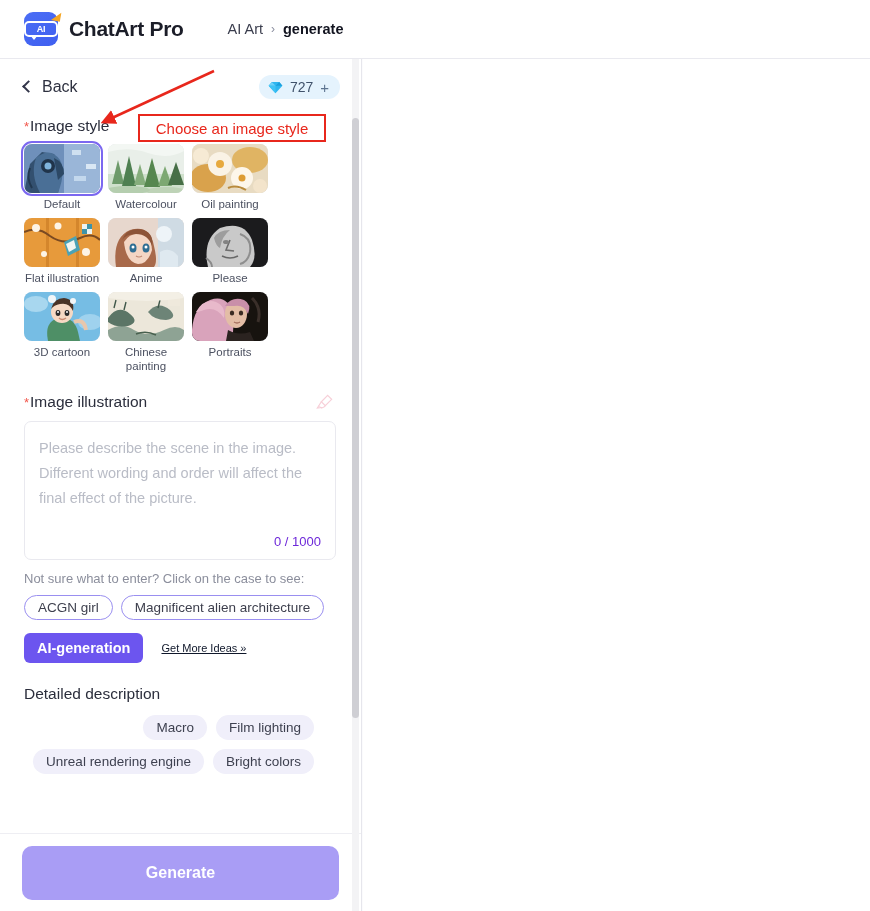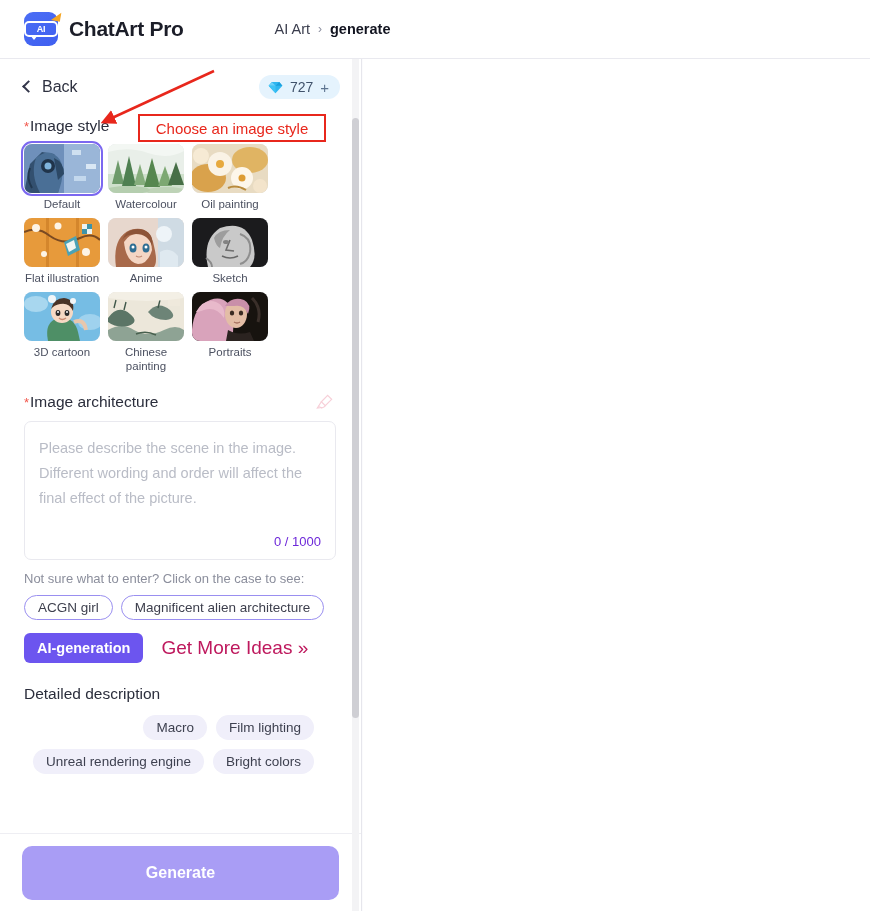--- a/index.html
+++ b/index.html
@@ -62,21 +62,21 @@
   .logo-text {
     margin-left: 11px;
     font-size: 21px; font-weight: bold; color: #1b1d28;
     letter-spacing: -0.3px;
   }
   .breadcrumb {
     margin-left: 44px;
     display: flex; align-items: center; gap: 8px;
     font-size: 14.5px;
   }
-  .bc-root { color: #3a3d4d; margin-left: 47px; }
+  .bc-root { color: #3a3d4d; }
   .bc-sep { color: #8c8fa0; font-size: 12px; }
   .bc-cur { color: #121420; font-weight: bold; }
 
   
   .left-panel {
     position: absolute; left: 0; top: 59px;
     width: 362px; height: 852px;
     background: #ffffff;
     border-right: 1px solid #e6e6ec;
     overflow: hidden;
@@ -200,22 +200,22 @@
   .ai-gen-btn {
     background: #6c55ef;
     color: #ffffff;
     border-radius: 6px;
     padding: 7px 13px;
     font-size: 14.5px; font-weight: bold;
     cursor: pointer; border: none;
     font-family: "Liberation Sans", sans-serif;
   }
   .more-ideas {
-    font-size: 19px; color: #be185d;
-    cursor: pointer;
+    font-size: 11px; color: #0f172a;
+    text-decoration: underline; cursor: pointer;
     white-space: nowrap;
   }
 
   .detail-title {
     padding: 22px 24px 0 24px;
     font-size: 15.5px; color: #2b2e3c;
   }
   .tag-row {
     display: flex; flex-wrap: wrap; gap: 9px;
     padding: 12px 24px 0 24px;
@@ -440,21 +440,21 @@
               <rect width="76" height="49" fill="#1b1b1d"></rect>
               <path d="M16 49 Q10 22 28 10 Q52 2 60 22 Q66 40 58 49 Z" fill="#c9c9c9"></path>
               <path d="M22 20 Q26 12 38 12 Q30 18 28 30 Q24 28 22 20Z" fill="#9d9d9d"></path>
               <path d="M38 22 L34 32 L42 33" stroke="#6e6e6e" stroke-width="1.6" fill="none"></path>
               <path d="M30 38 Q38 42 46 38" stroke="#676767" stroke-width="1.6" fill="none"></path>
               <ellipse cx="34" cy="24" rx="3" ry="2" fill="#838383"></ellipse>
               <path d="M48 16 Q60 20 58 34 Q56 44 48 46" stroke="#8e8e8e" stroke-width="2" fill="none"></path>
               <path d="M14 40 Q20 44 20 49" stroke="#8a8a8a" stroke-width="2" fill="none"></path>
             </svg>
           </div>
-          <div class="style-name">Sketch</div>
+          <div class="style-name">Please</div>
         </div>
 
         <div class="style-item">
           <div class="thumb">
             <svg viewBox="0 0 76 49" preserveAspectRatio="none">
               <rect width="76" height="49" fill="#76bde4"></rect>
               <ellipse cx="12" cy="12" rx="12" ry="8" fill="#a8d7ef"></ellipse>
               <ellipse cx="66" cy="30" rx="12" ry="8" fill="#9fd2ee"></ellipse>
               <path d="M24 49 Q20 30 34 26 Q50 24 54 40 L56 49 Z" fill="#4e8f66"></path>
               <circle cx="38" cy="20" r="11" fill="#f6d9c4"></circle>
@@ -502,21 +502,21 @@
               <path d="M36 38 Q46 44 58 40 L62 49 L34 49Z" fill="#2b2320"></path>
               <path d="M60 6 Q70 16 66 30" stroke="#3a2f2a" stroke-width="3" fill="none"></path>
             </svg>
           </div>
           <div class="style-name">Portraits</div>
         </div>
       </div>
 
       <div class="desc-head">
         <div class="desc-title">
-          <span class="req-star">*</span><span>Image architecture</span>
+          <span class="req-star">*</span><span>Image illustration</span>
         </div>
         <svg class="broom" viewBox="0 0 24 24">
           <path d="M16 3 L21 8 L13 16 L8 11 Z" fill="none" stroke="#f0a8b8" stroke-width="1.5"></path>
           <path d="M8 11 L3 19 L11 18 L13 16" fill="none" stroke="#f0a8b8" stroke-width="1.5"></path>
           <path d="M5 16 L9 20" stroke="#f0a8b8" stroke-width="1.2"></path>
         </svg>
       </div>
 
       <div class="textarea-box">
         <div class="ta-placeholder">Please describe the scene in the image. Different wording and order will affect the final effect of the picture.</div>

